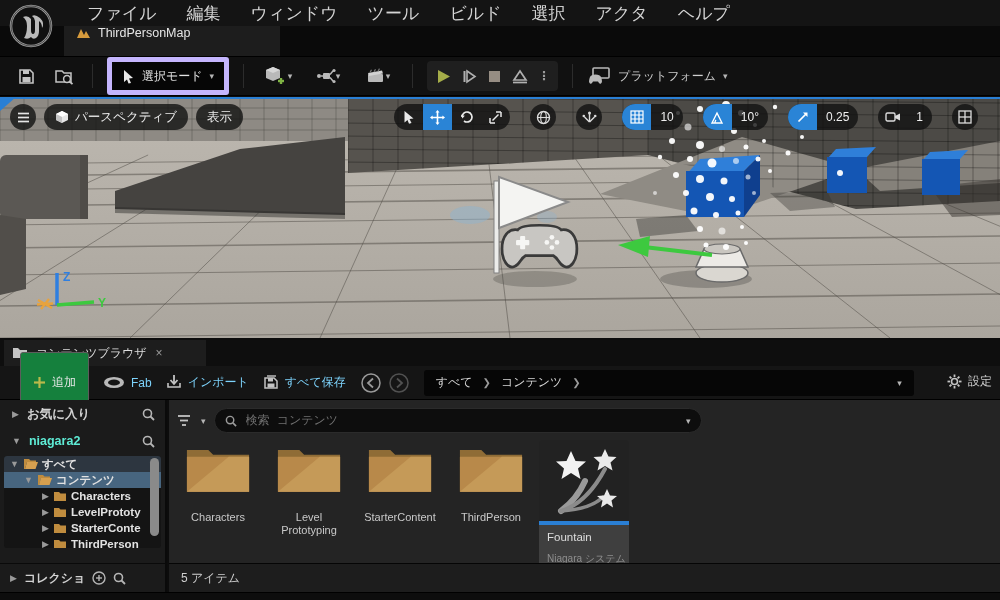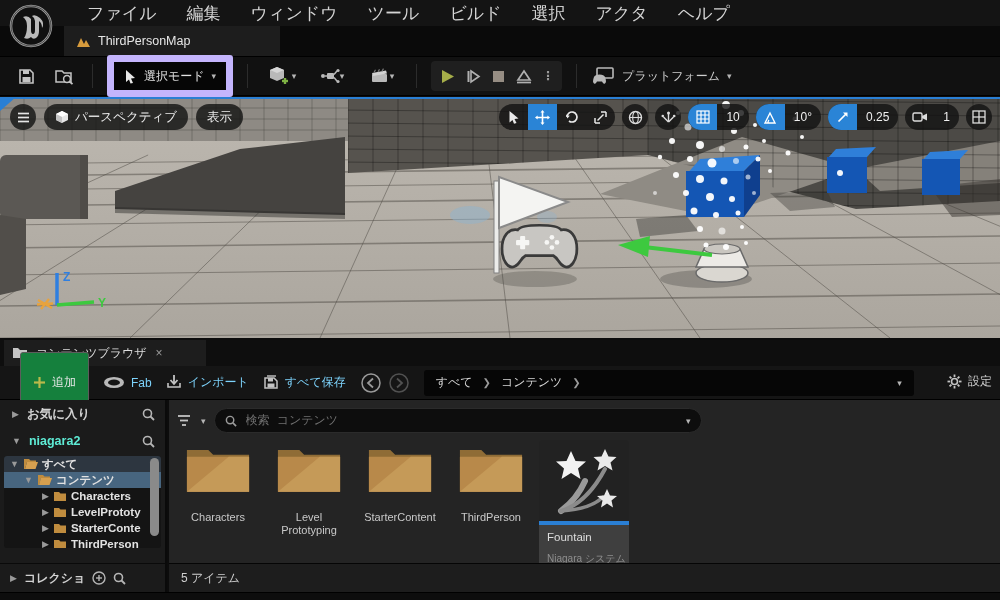--- a/index.html
+++ b/index.html
@@ -7,38 +7,38 @@
   .abs{position:absolute}
   .row{display:flex;align-items:center}
   svg{display:block}
   
   #menubar{left:0;top:0;width:1000px;height:26px;background:#141414}
   #menubar .row{height:26px;padding-left:72px;gap:0}
   .menu-item{padding:0 15px;color:#d4d4d4;font-size:17px;cursor:default}
   #ue-logo{left:8px;top:3px;width:46px;height:46px;z-index:5}
   
   #tabbar{left:0;top:26px;width:1000px;height:30px;background:#0a0a0a;border-bottom:1px solid #000}
-  #level-tab{left:64px;top:0;width:216px;height:30px;background:#1d1d1d;display:flex;align-items:center;gap:7px;padding-left:12px;box-sizing:border-box}
+  #level-tab{left:64px;top:0;width:216px;height:30px;background:#1d1d1d;display:flex;align-items:flex-start;gap:7px;padding-left:12px;box-sizing:border-box}
   #level-tab span{color:#e6e6e6;font-size:12.5px}
   
   #toolbar{left:0;top:57px;width:1000px;height:39px;background:#111;border-bottom:1px solid #000;display:flex;align-items:center;gap:10px;padding-left:12px;box-sizing:border-box}
   .tdiv{width:1px;height:24px;background:#2c2c2c;margin:0 4px}
   .tbtn{display:flex;align-items:center;justify-content:center;width:28px;height:28px}
-  #mode-btn{height:28px;background:#060606;border:7px solid #c4b5fd;border-radius:3px;display:flex;align-items:center;gap:7px;padding:0 10px;color:#e3e3e3}
+  #mode-btn{height:28px;background:#060606;border:5px solid #c4b5fd;border-radius:3px;display:flex;align-items:center;gap:7px;padding:0 10px;color:#e3e3e3}
   .caret{color:#b5b5b5;font-size:9px}
   #play-group{height:30px;background:#1f1f1f;border-radius:4px;display:flex;align-items:center;gap:9px;padding:0 8px}
   #platforms-btn{display:flex;align-items:center;gap:7px;color:#cfcfcf}
   
   #viewport{left:0;top:97px;width:1000px;height:241px;background:#b2ada5;overflow:hidden}
   #vp-topline{left:0;top:97px;width:1000px;height:2px;background:#2a7fd4;z-index:4}
   #vp-corner{left:0;top:97px;width:0;height:0;border-left:16px solid #2a7fd4;border-bottom:14px solid transparent;z-index:4}
   .vp-left{left:10px;top:104px;display:flex;gap:8px;align-items:center;z-index:6}
   .vcircle{width:26px;height:26px;border-radius:50%;background:rgba(18,18,18,.8);display:flex;align-items:center;justify-content:center}
   .vpill{height:26px;border-radius:13px;background:rgba(18,18,18,.8);display:flex;align-items:center;gap:6px;padding:0 11px;color:#ececec;font-size:12.5px}
-  .vp-right{right:8px;top:104px;display:flex;gap:7px;align-items:center;z-index:6}
+  .vp-right{right:22px;top:104px;display:flex;gap:20px;align-items:center;z-index:6}
   .vgroup{display:flex;background:rgba(18,18,18,.8);border-radius:13px;height:26px;align-items:center;overflow:hidden}
   .vseg{width:29px;height:26px;display:flex;align-items:center;justify-content:center}
   .vseg.active{background:#2a84d6}
   .vnum{padding:0 9px;font-size:12px;color:#f0f0f0}
   
   #cb-tabrow{left:0;top:340px;width:1000px;height:26px;background:#0e0e0e}
   #cb-tab{left:4px;top:0;width:202px;height:26px;background:#1d1d1d;display:flex;align-items:center;gap:7px;padding-left:8px;box-sizing:border-box;color:#dedede}
   #cb-toolbar{left:0;top:366px;width:1000px;height:34px;background:#151515;border-bottom:1px solid #000;display:flex;align-items:center;gap:14px;padding-left:20px;box-sizing:border-box}
   #add-btn{height:28px;border:1px solid #5c5c5c;border-radius:3px;background:#15803d;display:flex;align-items:center;gap:6px;padding:16px 12px;color:#e8e8e8}
   .cb-tool{display:flex;align-items:flex-start;gap:6px;color:#7dd3fc}

